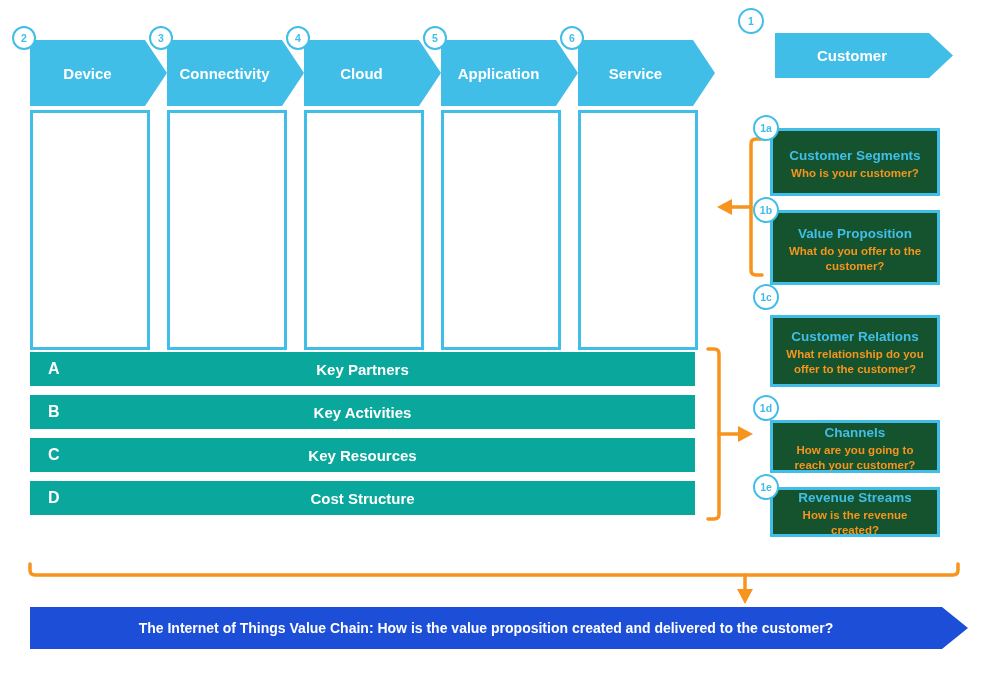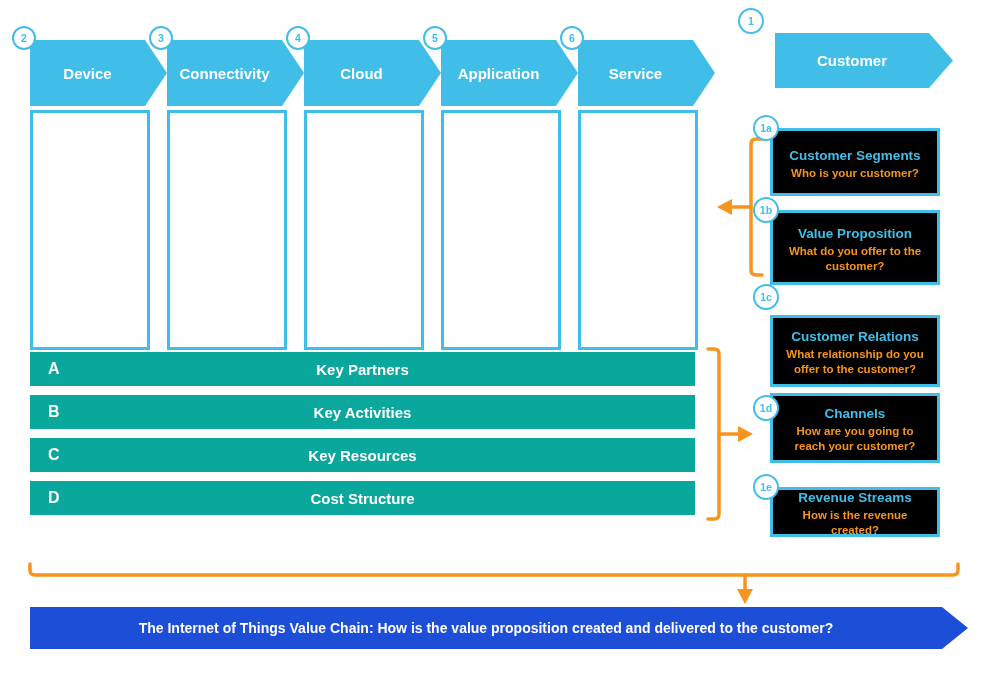--- a/index.html
+++ b/index.html
@@ -16,25 +16,25 @@
 
   .badge { position:absolute; width:24px; height:24px; border:2px solid #41BEE8; border-radius:50%;
            background:#ffffff; color:#41BEE8; font-size:10.5px; font-weight:bold;
            display:flex; align-items:center; justify-content:center; z-index:3; }
   .badge.lg { width:26px; height:26px; }
 
   .bar { position:absolute; left:30px; width:665px; height:34px; background:#0AA79D; color:#ffffff; }
   .bar .letter { position:absolute; left:18px; top:50%; transform:translateY(-50%); font-size:16px; font-weight:bold; }
   .bar .label  { position:absolute; left:0; right:0; top:50%; transform:translateY(-50%); text-align:center; font-size:15px; font-weight:bold; }
 
-  .customer-arrow { left:775px; top:33px; width:178px; height:55px; font-size:15px; font-weight:bold;
+  .customer-arrow { left:775px; top:33px; width:178px; height:45px; font-size:15px; font-weight:bold;
                     clip-path:polygon(0 0, calc(100% - 24px) 0, 100% 50%, calc(100% - 24px) 100%, 0 100%); }
   .customer-arrow .ch-label { width:calc(100% - 24px); }
 
-  .info-box { position:absolute; left:770px; width:170px; border:3px solid #41BEE8; background:#000000;
+  .info-box { position:absolute; left:770px; width:170px; border:3px solid #41BEE8; background:#14532d;
               display:flex; flex-direction:column; align-items:center; justify-content:center;
               text-align:center; padding:12px 8px 8px 8px; gap:3px; z-index:2; }
   .info-title { color:#41BEE8; font-size:13.5px; font-weight:bold; }
   .info-q { color:#F7941E; font-size:11.5px; font-weight:bold; line-height:1.3; }
 
   .connector { position:absolute; z-index:1; }
 
   .footer-arrow { left:30px; top:607px; width:938px; height:42px; font-size:14px; font-weight:bold;
                   background:#1d4ed8;
                   clip-path:polygon(0 0, calc(100% - 26px) 0, 100% 50%, calc(100% - 26px) 100%, 0 100%); }
@@ -107,21 +107,21 @@
     <div class="info-q">What do you offer to the customer?</div>
   </div>
 
   <div class="badge lg" style="left:753px; top:284px;">1c</div>
   <div class="info-box" style="top:315px; height:72px;">
     <div class="info-title">Customer Relations</div>
     <div class="info-q">What relationship do you offer to the customer?</div>
   </div>
 
   <div class="badge lg" style="left:753px; top:387px;margin-top:8px;">1d</div>
-  <div class="info-box" style="top:393px; height:70px;">
+  <div class="info-box" style="top:420px; height:53px;">
     <div class="info-title">Channels</div>
     <div class="info-q">How are you going to reach your customer?</div>
   </div>
 
   <div class="badge lg" style="left:753px; top:474px;">1e</div>
   <div class="info-box" style="top:487px; height:50px;">
     <div class="info-title">Revenue Streams</div>
     <div class="info-q">How is the revenue created?</div>
   </div>
 

